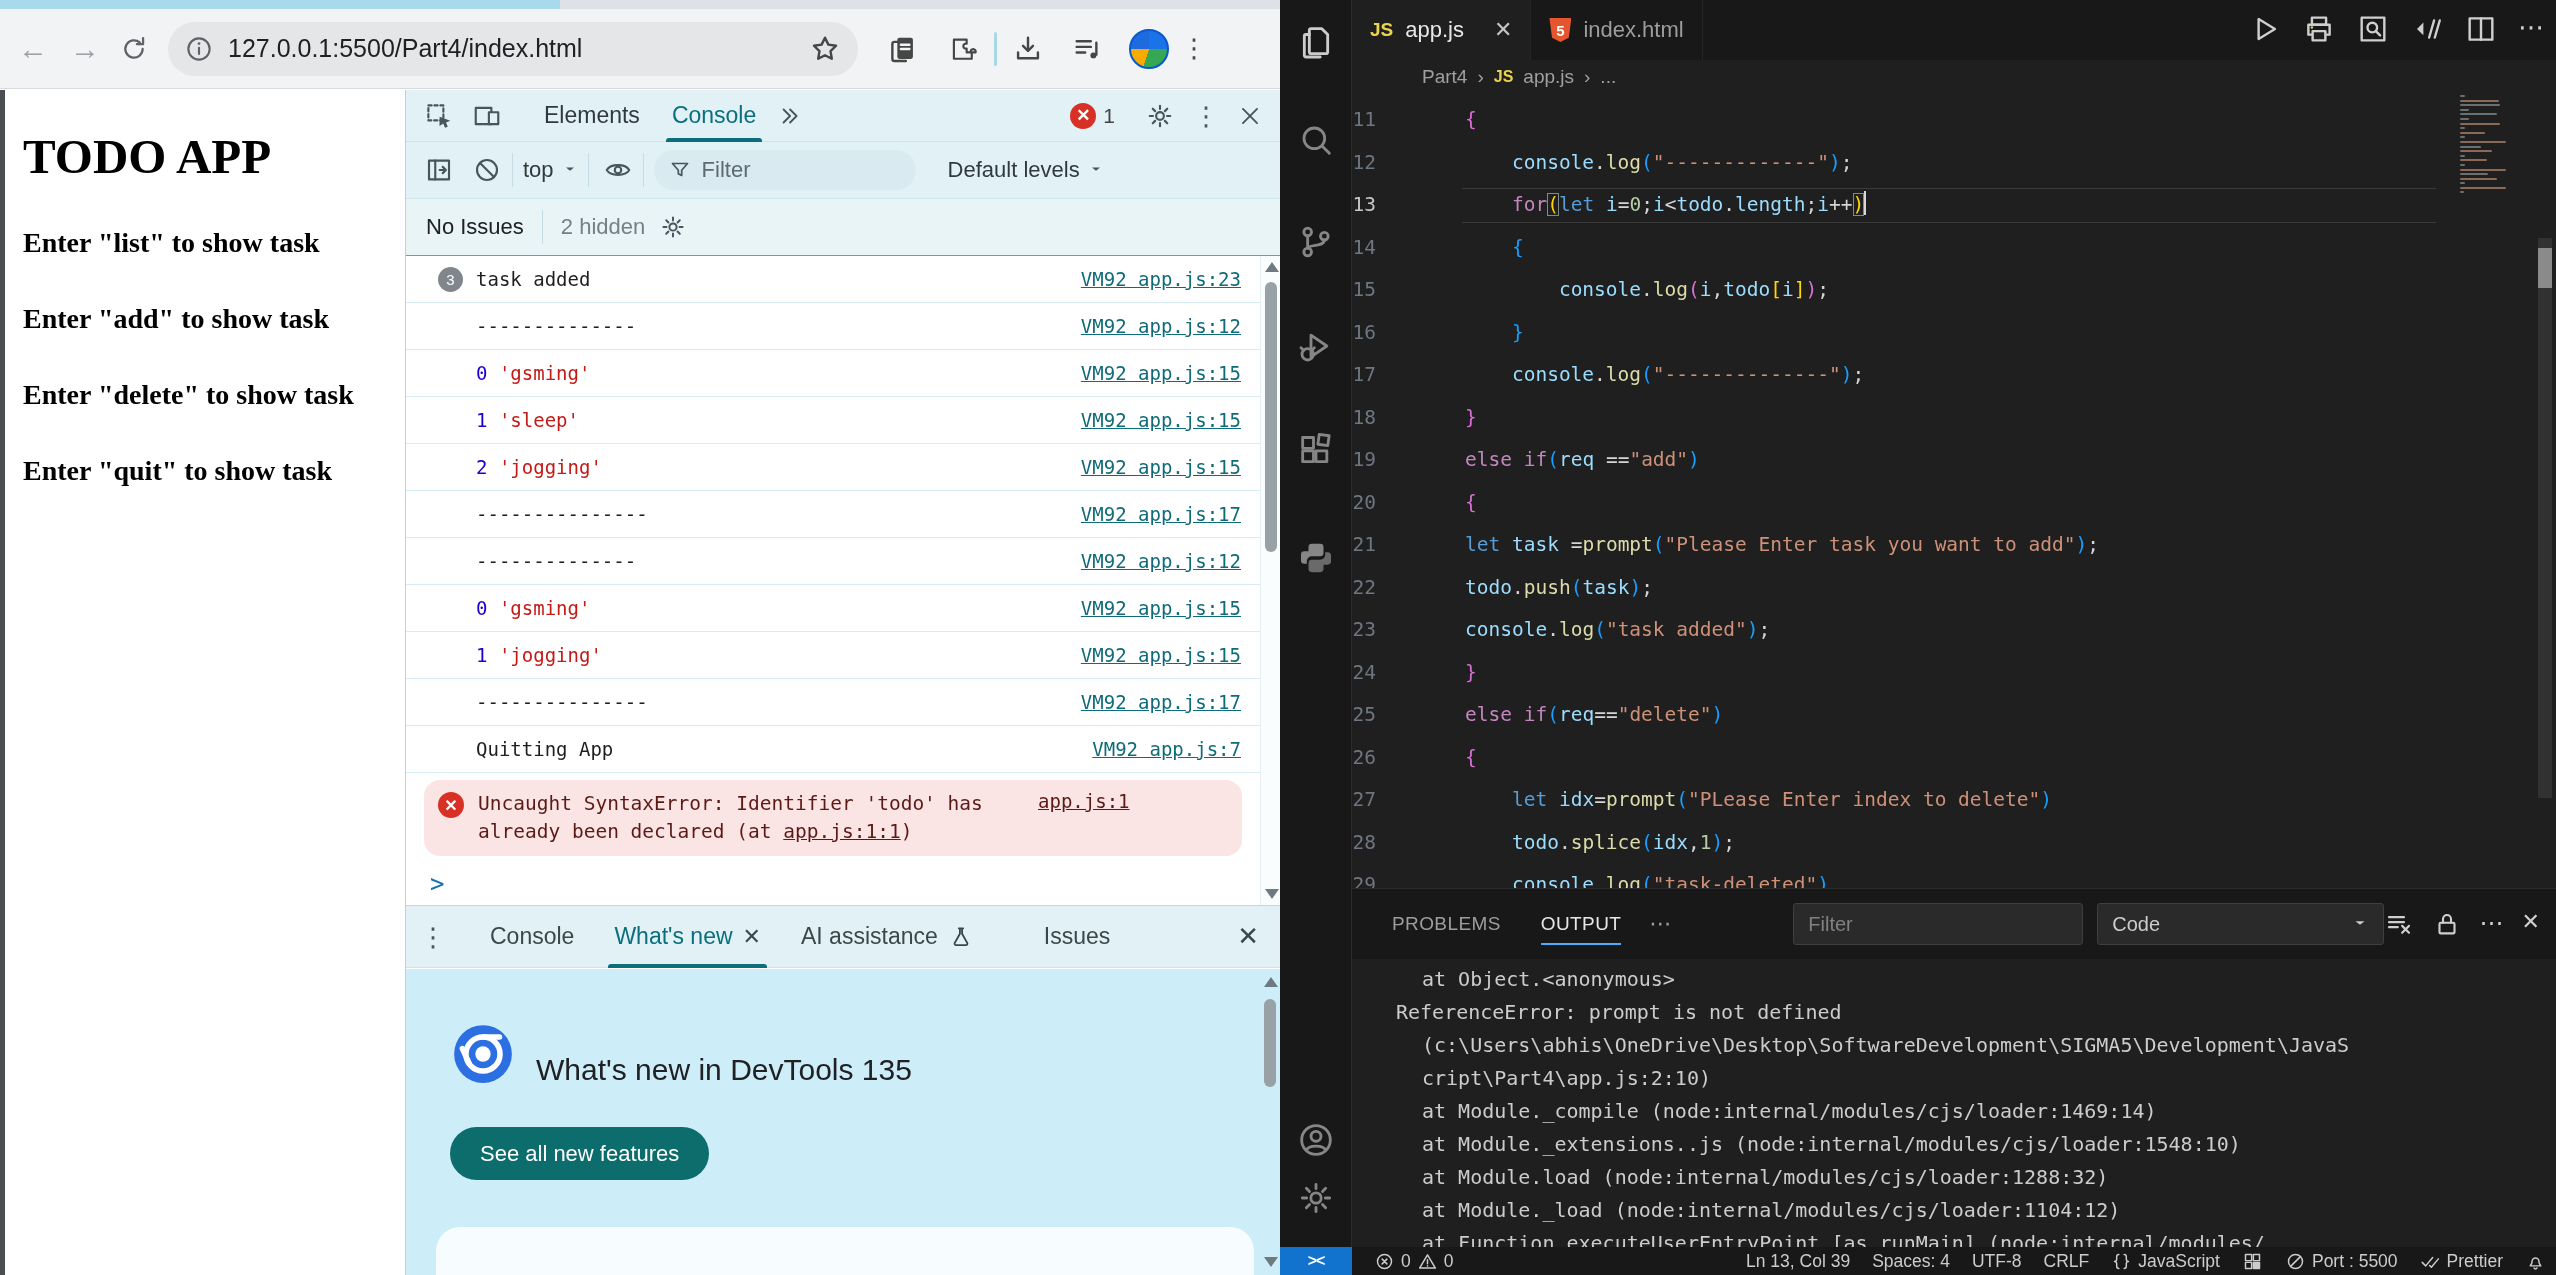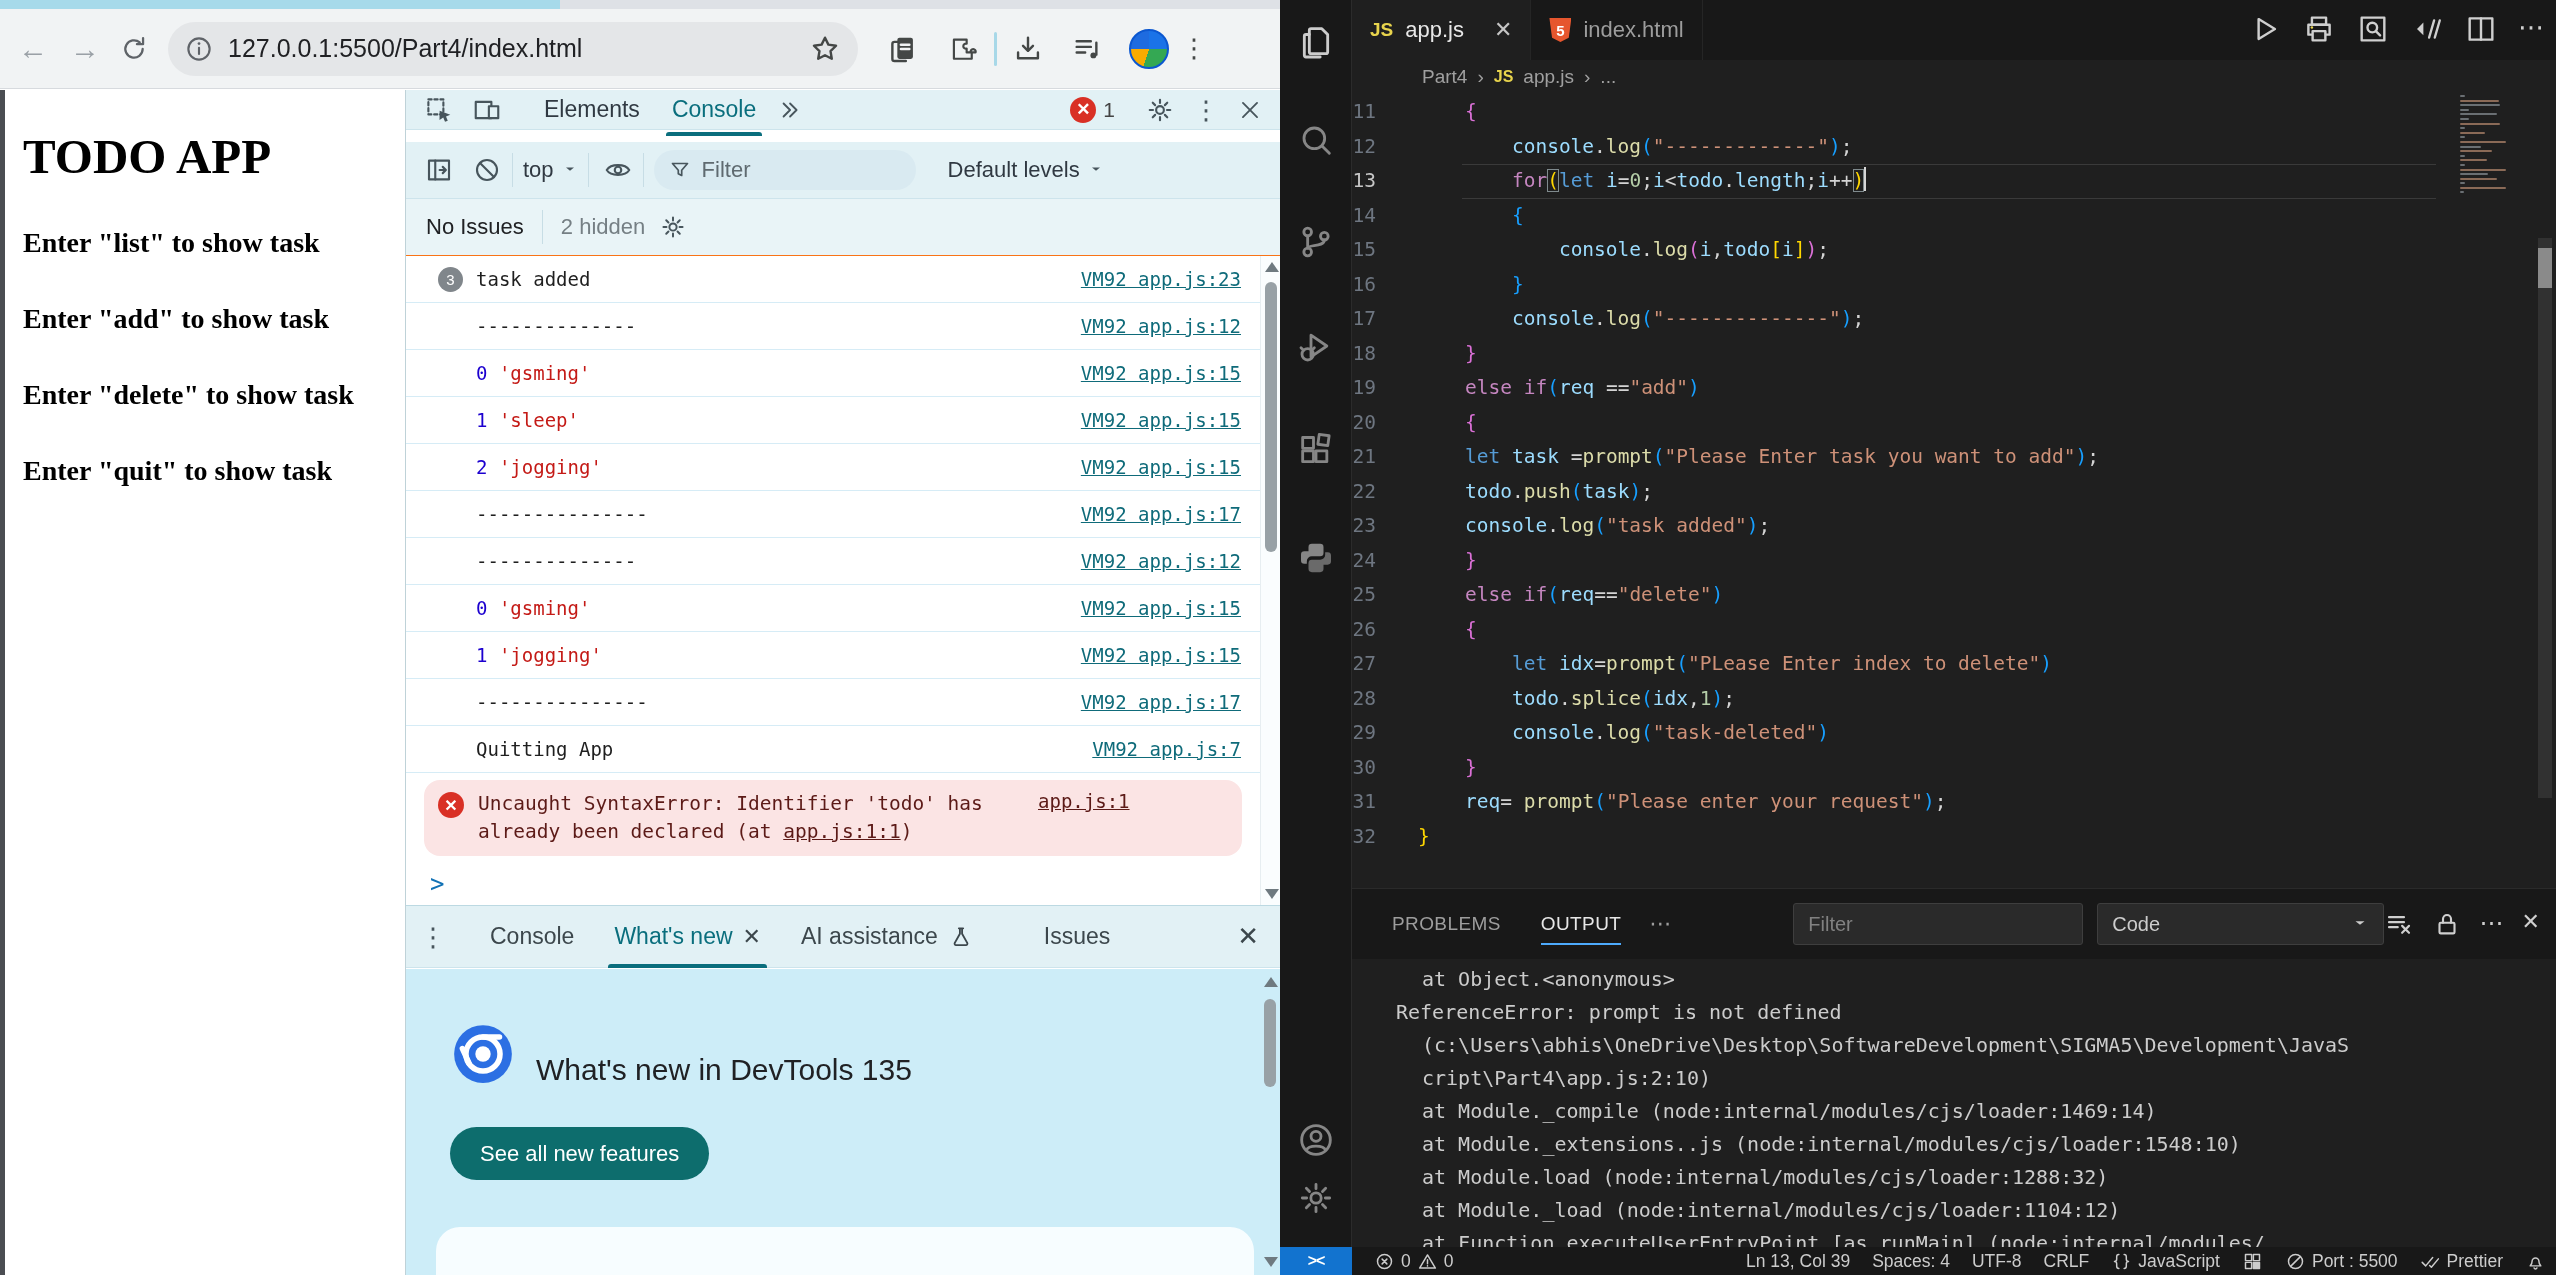--- a/index.html
+++ b/index.html
@@ -21,21 +21,21 @@
   .tb-ic{ width:34px; height:34px; color:#444746; }
   .tb-sep{ width:3px; height:34px; background:#a8d8e8; margin:0 14px; border-radius:2px; }
   #avatar{ width:40px; height:40px; border-radius:50%; background:conic-gradient(#1a73e8 0 25%, #34a853 25% 55%, #f9ab00 55% 75%, #1e6be0 75%); border:2px solid #0b57d0; }
   #page{ left:0; top:90px; width:405px; height:1185px; background:#fff; border-left:5px solid #4a4d52; }
   #page h1{ font-family:"Liberation Serif", serif; font-weight:bold; font-size:49px; color:#000; margin:38px 0 0 18px; }
   #page p{ font-family:"Liberation Serif", serif; font-weight:bold; font-size:28px; color:#000; margin:40px 18px 0 18px; line-height:36px; }
 
   
   #devtools{ left:405px; top:90px; width:875px; height:1185px; background:#fff; border-left:1px solid #bfd2d8; }
   .dt-bar{ background:#e2f1f5; border-bottom:1px solid #cde4ec; display:flex; align-items:center; }
-  #dt-tabbar{ position:absolute; left:0; top:0; width:875px; height:40px; }
+  #dt-tabbar{ position:absolute; left:0; top:0; width:875px; height:52px; }
   .dt-ic{ width:30px; height:30px; color:#47555c; margin-left:18px; }
   .dt-tab{ font-size:23px; color:#303942; padding:0 16px; height:52px; display:flex; align-items:center; position:relative; }
   .dt-tab.active{ color:#0a6e7d; }
   .dt-tab.active::after{ content:""; position:absolute; left:10px; right:10px; bottom:0; height:4px; background:#0a6e7d; border-radius:3px 3px 0 0; }
   .err-badge{ display:flex; align-items:center; margin-left:auto; }
   .err-circ{ width:26px; height:26px; border-radius:50%; background:#d93025; color:#fff; font-size:17px; display:flex; align-items:center; justify-content:center; font-weight:bold; }
   .err-count{ font-size:21px; color:#444; margin-left:7px; }
   #dt-toolbar{ position:absolute; left:0; top:52px; width:875px; height:57px; }
   .small-sep{ width:1px; height:34px; background:#c7dde5; margin:0 10px; }
   .dd{ font-size:22px; color:#303942; display:flex; align-items:center; gap:8px; }
@@ -82,21 +82,21 @@
   #tabbar{ position:absolute; left:72px; top:0; width:1204px; height:60px; background:#181818; display:flex; }
   .ed-tab{ height:60px; display:flex; align-items:center; padding:0 18px; gap:12px; font-size:22px; color:#9d9d9d; border-right:1px solid #252525; }
   .ed-tab.active{ background:#1f1f1f; color:#e8e8e8; }
   .js-chip{ color:#e8d44d; font-weight:bold; font-size:19px; font-family:"Liberation Sans",sans-serif; }
   .html-chip{ width:22px; height:24px; background:#e6562e; color:#fff; font-size:15px; font-weight:bold; display:flex; align-items:center; justify-content:center; clip-path:polygon(0 0,100% 0,88% 82%,50% 100%,12% 82%); }
   .tab-x{ color:#c5c5c5; font-size:22px; }
   #ed-actions{ position:absolute; right:12px; top:12px; display:flex; gap:20px; }
   #ed-actions span{ width:34px; height:34px; color:#cfcfcf; }
   #breadcrumb{ position:absolute; left:72px; top:60px; width:1204px; height:33px; display:flex; align-items:center; gap:10px; font-size:19px; color:#a0a0a0; padding-left:70px; background:#1f1f1f; }
   #code{ position:absolute; left:72px; top:95px; width:1204px; height:760px; font-family:"DejaVu Sans Mono", monospace; font-size:19.5px; }
-  .cl{ height:34.5px; line-height:34.5px; white-space:pre; position:relative; display:flex; }
+  .cl{ height:34.5px; line-height:34.5px; white-space:pre; position:relative; display:flex;margin-top:8px; }
   .cl .lnum{ width:66px; text-align:right; color:#6e7681; padding-right:42px; flex:0 0 auto; }
   .cl.cur .lnum{ color:#c6c6c6; }
   .cl.cur::after{ content:""; position:absolute; left:110px; right:120px; top:0; bottom:0; border-top:1.5px solid #3a3a3a; border-bottom:1.5px solid #3a3a3a; pointer-events:none; }
   .ltext{ white-space:pre; }
   .tk-pl{ color:#d4d4d4; } .tk-kw{ color:#C586C0; } .tk-dc{ color:#569CD6; }
   .tk-vr{ color:#9CDCFE; } .tk-fn{ color:#DCDCAA; } .tk-st{ color:#CE9178; }
   .tk-nu{ color:#B5CEA8; } .tk-b1{ color:#FFD700; } .tk-b2{ color:#DA70D6; } .tk-b3{ color:#179FFF; }
   .tk-bx{ color:#FFD700; outline:1px solid #7f8a8d; outline-offset:-1px; }
   .caret{ display:inline-block; width:2px; height:24px; background:#d7d7d7; vertical-align:-4px; }
   #minimap{ position:absolute; left:1180px; top:95px; width:52px; }

